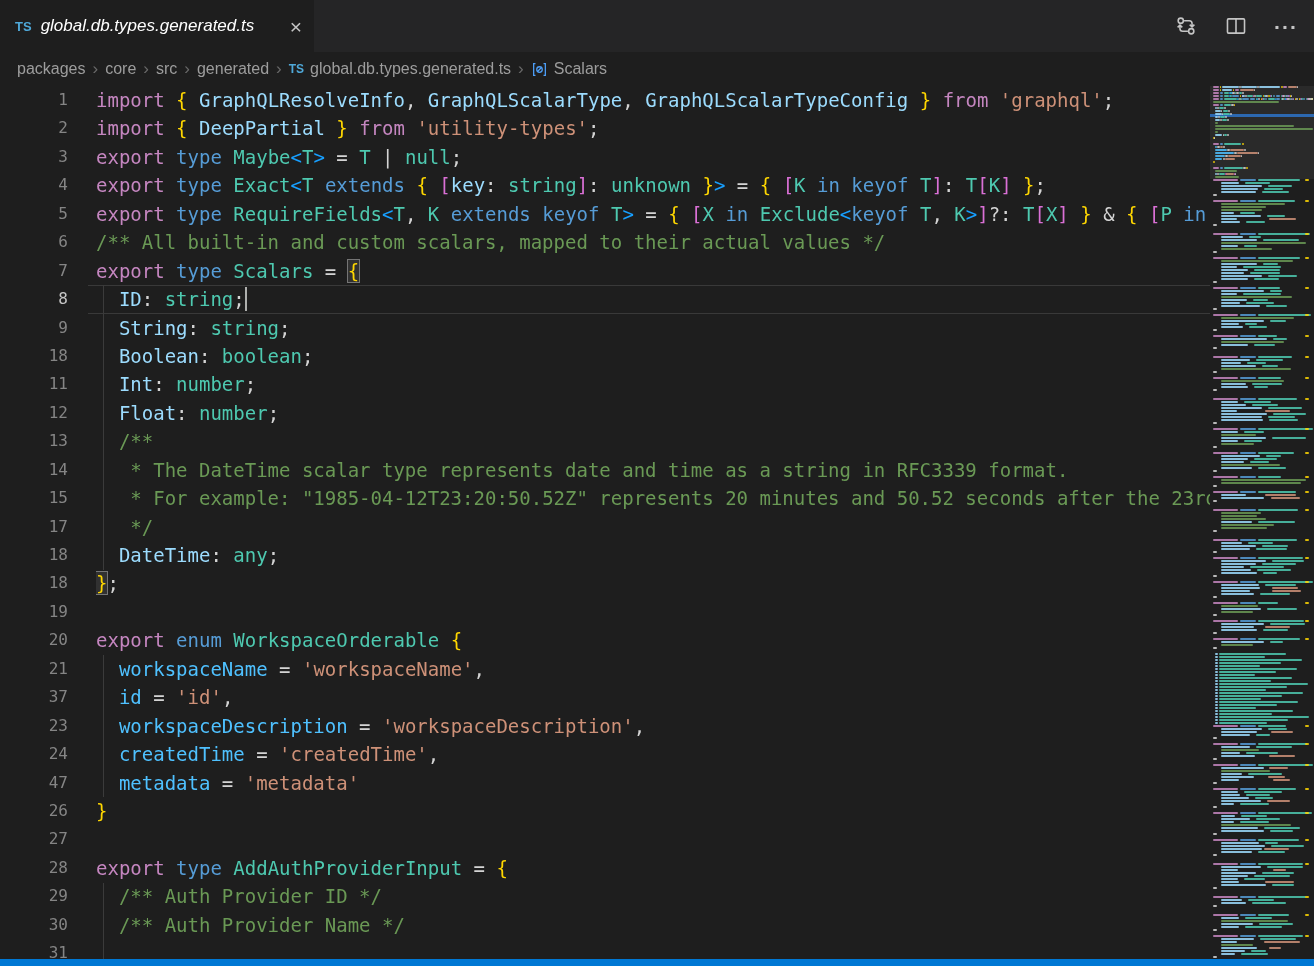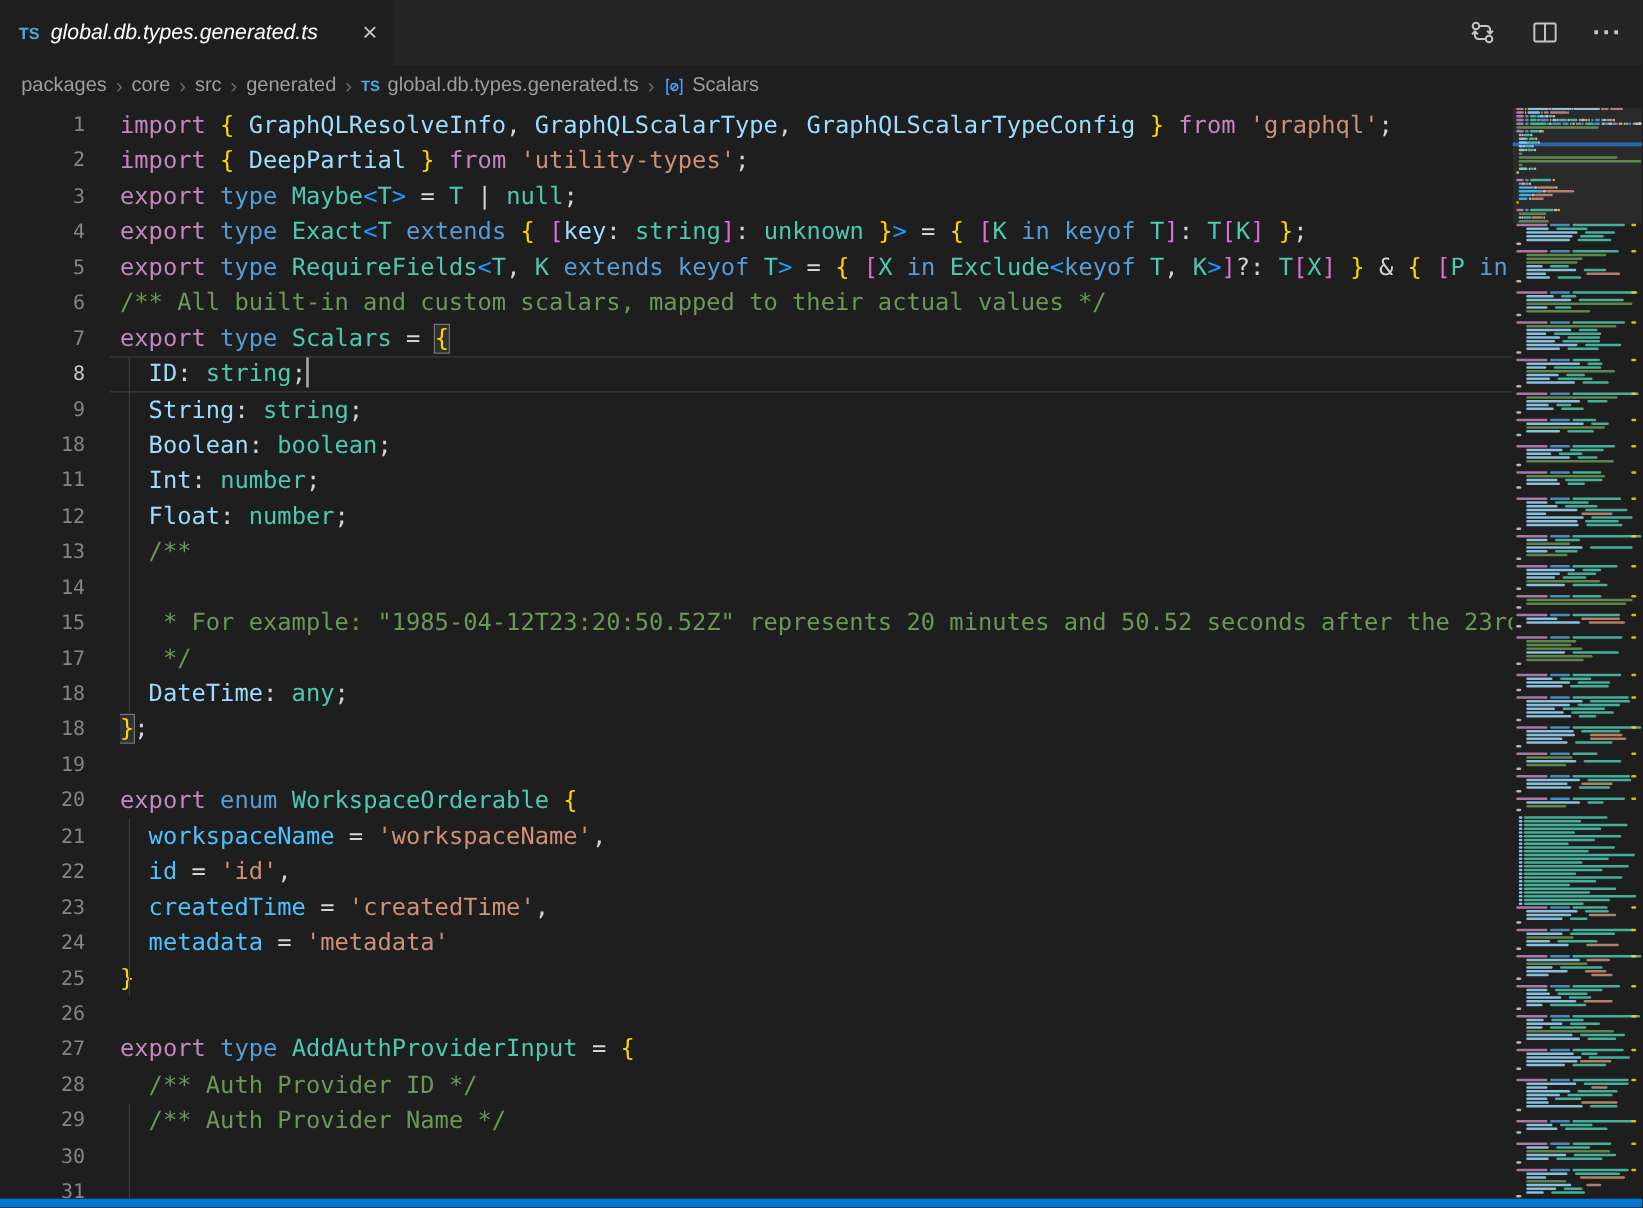--- a/index.html
+++ b/index.html
@@ -141,24 +141,24 @@
       <div class="lnum">12</div>
       <div class="lnum">13</div>
       <div class="lnum">14</div>
       <div class="lnum">15</div>
       <div class="lnum">17</div>
       <div class="lnum">18</div>
       <div class="lnum">18</div>
       <div class="lnum">19</div>
       <div class="lnum">20</div>
       <div class="lnum">21</div>
-      <div class="lnum">22</div>
+      <div class="lnum">37</div>
       <div class="lnum">23</div>
       <div class="lnum">24</div>
-      <div class="lnum">25</div>
+      <div class="lnum">47</div>
       <div class="lnum">26</div>
       <div class="lnum">27</div>
       <div class="lnum">28</div>
       <div class="lnum">29</div>
       <div class="lnum">30</div>
       <div class="lnum">31</div>
     </div>
   <div class="code" id="code">
       <div class="cline"><span class="tk-k">import</span><span class="tk-p"> </span><span class="tk-bg">{</span><span class="tk-p"> </span><span class="tk-v">GraphQLResolveInfo</span><span class="tk-p">, </span><span class="tk-v">GraphQLScalarType</span><span class="tk-p">, </span><span class="tk-v">GraphQLScalarTypeConfig</span><span class="tk-p"> </span><span class="tk-bg">}</span><span class="tk-p"> </span><span class="tk-k">from</span><span class="tk-p"> </span><span class="tk-s">'graphql'</span><span class="tk-p">;</span></div>
       <div class="cline"><span class="tk-k">import</span><span class="tk-p"> </span><span class="tk-bg">{</span><span class="tk-p"> </span><span class="tk-v">DeepPartial</span><span class="tk-p"> </span><span class="tk-bg">}</span><span class="tk-p"> </span><span class="tk-k">from</span><span class="tk-p"> </span><span class="tk-s">'utility-types'</span><span class="tk-p">;</span></div>
@@ -166,29 +166,30 @@
       <div class="cline"><span class="tk-k">export</span><span class="tk-p"> </span><span class="tk-kb">type</span><span class="tk-p"> </span><span class="tk-t">Exact</span><span class="tk-ab">&lt;</span><span class="tk-t">T</span><span class="tk-p"> </span><span class="tk-kb">extends</span><span class="tk-p"> </span><span class="tk-bg">{</span><span class="tk-p"> </span><span class="tk-bp">[</span><span class="tk-v">key</span><span class="tk-p">: </span><span class="tk-t">string</span><span class="tk-bp">]</span><span class="tk-p">: </span><span class="tk-t">unknown</span><span class="tk-p"> </span><span class="tk-bg">}</span><span class="tk-ab">&gt;</span><span class="tk-p"> = </span><span class="tk-bg">{</span><span class="tk-p"> </span><span class="tk-bp">[</span><span class="tk-t">K</span><span class="tk-p"> </span><span class="tk-kb">in</span><span class="tk-p"> </span><span class="tk-kb">keyof</span><span class="tk-p"> </span><span class="tk-t">T</span><span class="tk-bp">]</span><span class="tk-p">: </span><span class="tk-t">T</span><span class="tk-bp">[</span><span class="tk-t">K</span><span class="tk-bp">]</span><span class="tk-p"> </span><span class="tk-bg">}</span><span class="tk-p">;</span></div>
       <div class="cline"><span class="tk-k">export</span><span class="tk-p"> </span><span class="tk-kb">type</span><span class="tk-p"> </span><span class="tk-t">RequireFields</span><span class="tk-ab">&lt;</span><span class="tk-t">T</span><span class="tk-p">, </span><span class="tk-t">K</span><span class="tk-p"> </span><span class="tk-kb">extends</span><span class="tk-p"> </span><span class="tk-kb">keyof</span><span class="tk-p"> </span><span class="tk-t">T</span><span class="tk-ab">&gt;</span><span class="tk-p"> = </span><span class="tk-bg">{</span><span class="tk-p"> </span><span class="tk-bp">[</span><span class="tk-t">X</span><span class="tk-p"> </span><span class="tk-kb">in</span><span class="tk-p"> </span><span class="tk-t">Exclude</span><span class="tk-ab">&lt;</span><span class="tk-kb">keyof</span><span class="tk-p"> </span><span class="tk-t">T</span><span class="tk-p">, </span><span class="tk-t">K</span><span class="tk-ab">&gt;</span><span class="tk-bp">]</span><span class="tk-p">?: </span><span class="tk-t">T</span><span class="tk-bp">[</span><span class="tk-t">X</span><span class="tk-bp">]</span><span class="tk-p"> </span><span class="tk-bg">}</span><span class="tk-p"> &amp; </span><span class="tk-bg">{</span><span class="tk-p"> </span><span class="tk-bp">[</span><span class="tk-t">P</span><span class="tk-p"> </span><span class="tk-kb">in</span><span class="tk-p"> </span></div>
       <div class="cline"><span class="tk-c">/** All built-in and custom scalars, mapped to their actual values */</span></div>
       <div class="cline"><span class="tk-k">export</span><span class="tk-p"> </span><span class="tk-kb">type</span><span class="tk-p"> </span><span class="tk-t">Scalars</span><span class="tk-p"> = </span><span class="tk-bgm">{</span></div>
       <div class="cline"><span class="tk-p">  </span><span class="tk-v">ID</span><span class="tk-p">: </span><span class="tk-t">string</span><span class="tk-p">;</span><span class="cursor"></span></div>
       <div class="cline"><span class="tk-p">  </span><span class="tk-v">String</span><span class="tk-p">: </span><span class="tk-t">string</span><span class="tk-p">;</span></div>
       <div class="cline"><span class="tk-p">  </span><span class="tk-v">Boolean</span><span class="tk-p">: </span><span class="tk-t">boolean</span><span class="tk-p">;</span></div>
       <div class="cline"><span class="tk-p">  </span><span class="tk-v">Int</span><span class="tk-p">: </span><span class="tk-t">number</span><span class="tk-p">;</span></div>
       <div class="cline"><span class="tk-p">  </span><span class="tk-v">Float</span><span class="tk-p">: </span><span class="tk-t">number</span><span class="tk-p">;</span></div>
       <div class="cline"><span class="tk-p">  </span><span class="tk-c">/**</span></div>
-      <div class="cline"><span class="tk-p">  </span></div>
+      <div class="cline"><span class="tk-p">  </span><span class="tk-c"> * The DateTime scalar type represents date and time as a string in RFC3339 format.</span></div>
       <div class="cline"><span class="tk-p">  </span><span class="tk-c"> * For example: "1985-04-12T23:20:50.52Z" represents 20 minutes and 50.52 seconds after the 23rd hour of April 12th, 1985 in UTC.</span></div>
       <div class="cline"><span class="tk-p">  </span><span class="tk-c"> */</span></div>
       <div class="cline"><span class="tk-p">  </span><span class="tk-v">DateTime</span><span class="tk-p">: </span><span class="tk-t">any</span><span class="tk-p">;</span></div>
       <div class="cline"><span class="tk-bgm">}</span><span class="tk-p">;</span></div>
       <div class="cline"></div>
       <div class="cline"><span class="tk-k">export</span><span class="tk-p"> </span><span class="tk-kb">enum</span><span class="tk-p"> </span><span class="tk-t">WorkspaceOrderable</span><span class="tk-p"> </span><span class="tk-bg">{</span></div>
       <div class="cline"><span class="tk-p">  </span><span class="tk-em">workspaceName</span><span class="tk-p"> = </span><span class="tk-s">'workspaceName'</span><span class="tk-p">,</span></div>
       <div class="cline"><span class="tk-p">  </span><span class="tk-em">id</span><span class="tk-p"> = </span><span class="tk-s">'id'</span><span class="tk-p">,</span></div>
+      <div class="cline"><span class="tk-p">  </span><span class="tk-em">workspaceDescription</span><span class="tk-p"> = </span><span class="tk-s">'workspaceDescription'</span><span class="tk-p">,</span></div>
       <div class="cline"><span class="tk-p">  </span><span class="tk-em">createdTime</span><span class="tk-p"> = </span><span class="tk-s">'createdTime'</span><span class="tk-p">,</span></div>
       <div class="cline"><span class="tk-p">  </span><span class="tk-em">metadata</span><span class="tk-p"> = </span><span class="tk-s">'metadata'</span></div>
       <div class="cline"><span class="tk-bg">}</span></div>
       <div class="cline"></div>
       <div class="cline"><span class="tk-k">export</span><span class="tk-p"> </span><span class="tk-kb">type</span><span class="tk-p"> </span><span class="tk-t">AddAuthProviderInput</span><span class="tk-p"> = </span><span class="tk-bg">{</span></div>
       <div class="cline"><span class="tk-p">  </span><span class="tk-c">/** Auth Provider ID */</span></div>
       <div class="cline"><span class="tk-p">  </span><span class="tk-c">/** Auth Provider Name */</span></div>
     </div>
   <div class="minimap" id="minimap">
     <div class="mm-slider"></div>

